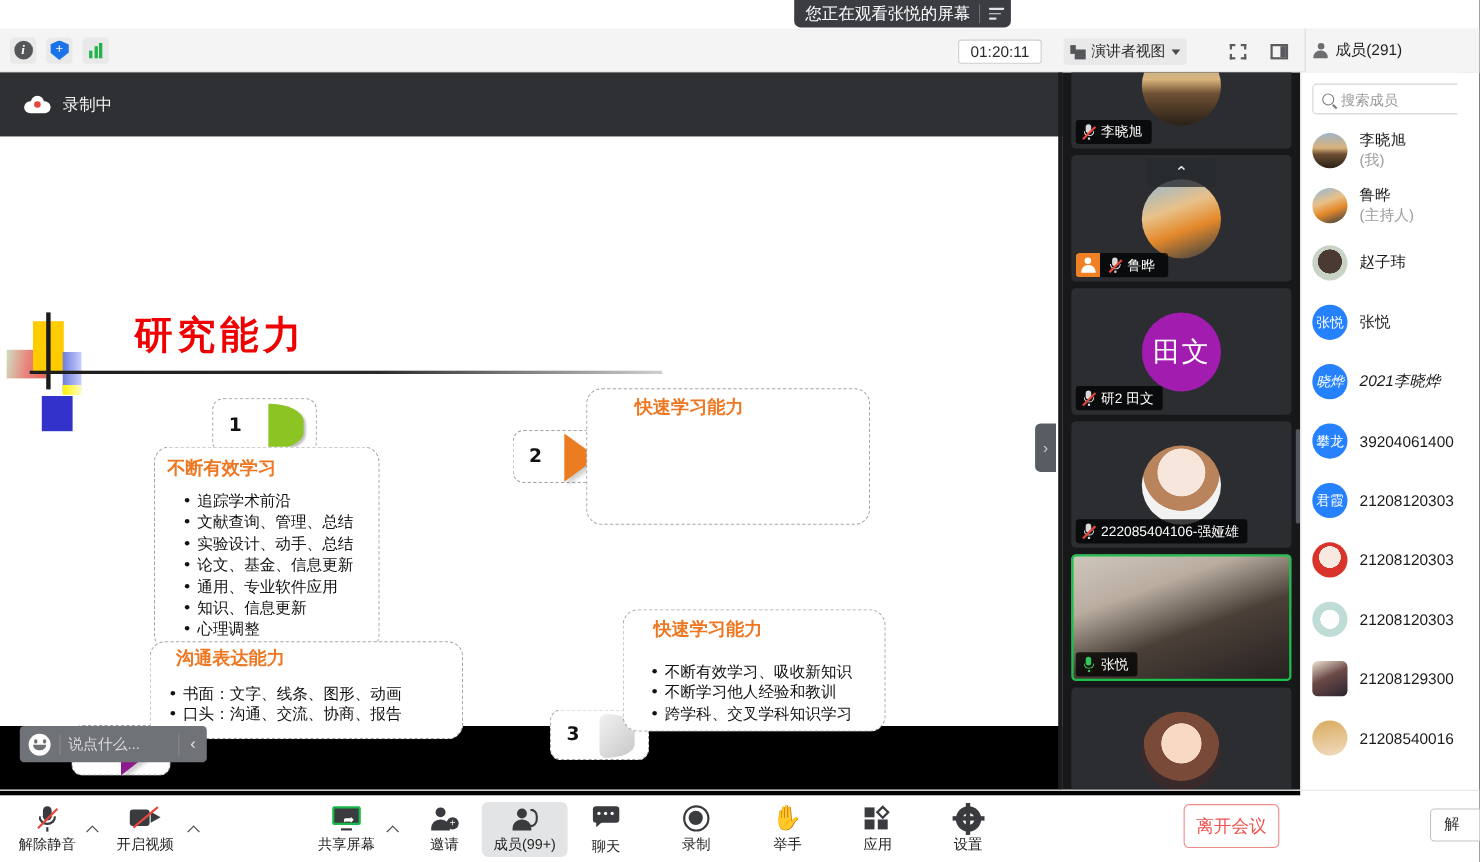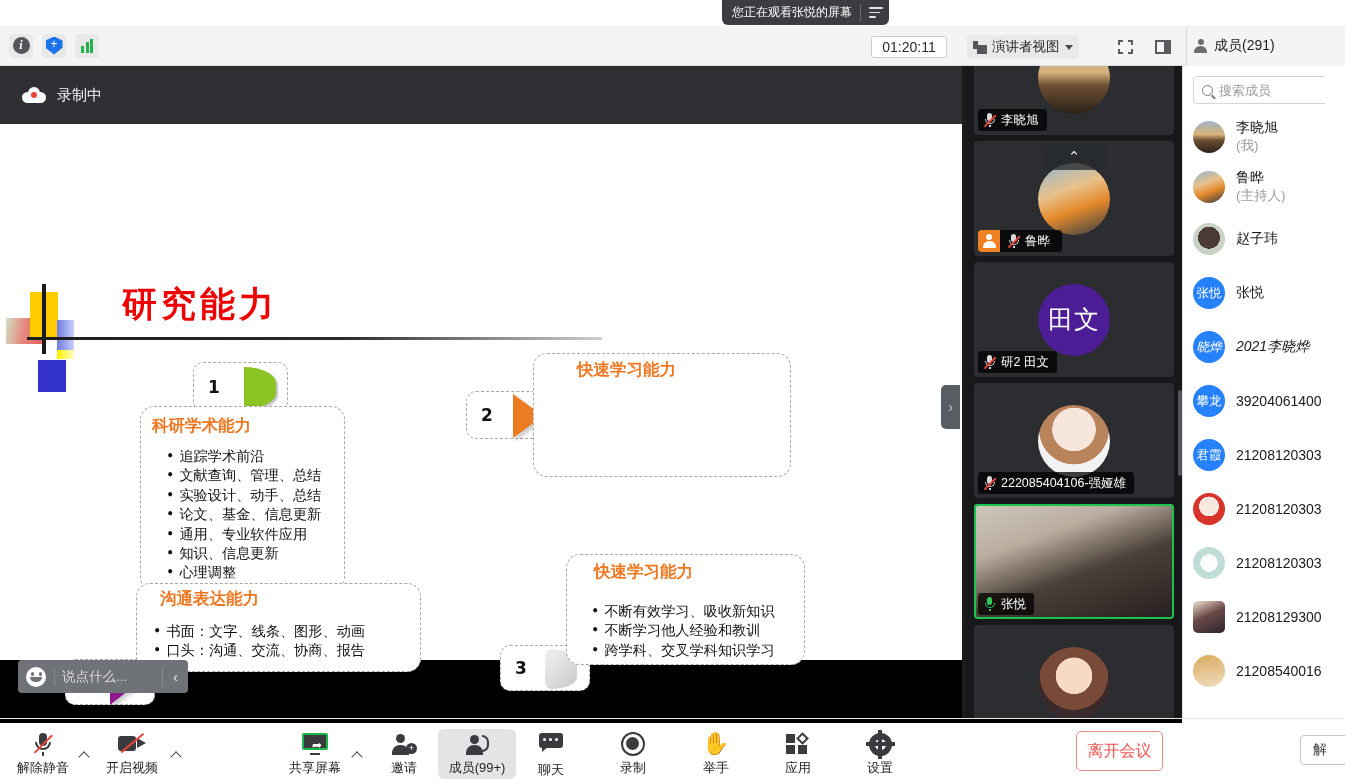--- a/index.html
+++ b/index.html
@@ -8,21 +8,21 @@
     font-family: "Liberation Sans", "DejaVu Sans", sans-serif;
     background:#fff; position:relative; color:#222;
   }
 
   
   #topbar { position:absolute; left:0; top:0; width:1345px; height:26px; background:#fff; }
   #watch-pill {
     position:absolute; left:722px; top:0px; height:25px;
     background:#3b3d42; color:#fff; border-radius:0 0 6px 6px;
     display:flex; align-items:center; padding:0 6px 0 10px; gap:8px;
-    font-size:12px; white-space:nowrap;
+    font-size:15px; white-space:nowrap;
   }
   #watch-pill .sep { width:1px; height:17px; background:#6a6c71; }
   .hamburger { display:flex; flex-direction:column; gap:2.5px; width:14px; padding:1px 0; }
   .hamburger i { display:block; height:1.7px; background:#e3e3e3; border-radius:1px; }
   .hamburger i:nth-child(1){ width:14px;} .hamburger i:nth-child(2){ width:11px;} .hamburger i:nth-child(3){ width:7px;}
 
   
   #ctrlbar {
     position:absolute; left:0; top:26px; width:1345px; height:40px;
     background:#f4f4f4; border-bottom:1px solid #dcdcdc;
@@ -145,21 +145,21 @@
   #stage-scroll { position:absolute; left:962px; top:66px; width:4px; height:652px; background:#1c1c1c;}
 
   
   #filmstrip { position:absolute; left:966px; top:66px; width:216px; height:652px;
                background:#17181a; overflow:hidden; }
   .tile { position:relative; margin:6px 8px; height:115px; border-radius:4px; background:#2b2d30; overflow:hidden; }
   .tile.active { outline:2px solid #19c34b; outline-offset:-2px; }
   .tile .avatar { position:absolute; left:50%; top:50%; transform:translate(-50%,-50%);
                   width:72px; height:72px; border-radius:50%; }
   .tile .initials { display:flex;align-items:center;justify-content:center;color:#fff;font-size:25px;
-                    background:#4c1d95; letter-spacing:1px;}
+                    background:#a21caf; letter-spacing:1px;}
   .namepill { position:absolute; left:4px; bottom:4px; height:22px; background:rgba(0,0,0,.75);
               border-radius:3px; display:flex; align-items:center; gap:5px; padding:0 8px 0 5px;
               color:#fff; font-size:12.5px; white-space:nowrap; max-width:200px; overflow:hidden;}
   .namepill.hosted { padding-left:0; }
   .hostchip { width:22px; height:22px; background:#ef8023; display:flex;align-items:center;justify-content:center;
               border-radius:3px 0 0 3px; margin-right:2px;}
   .hostchip .person-ico:before{background:#fff;} .hostchip .person-ico:after{background:#fff;}
   .mic { width:13px; height:14px; position:relative; flex:none;}
   .mic .body{position:absolute;left:4px;top:0;width:5px;height:8px;border-radius:3px;background:#d8d9db;}
   .mic .arc{position:absolute;left:1.5px;top:6px;width:10px;height:5px;border:1.5px solid #d8d9db;border-top:none;border-radius:0 0 6px 6px;}
@@ -330,21 +330,21 @@
     <div class="deco" id="d-vline"></div>
     <div class="deco" id="d-hline"></div>
     <div class="deco" id="d-bluebox"></div>
     <div id="slide-title">研究能力</div>
 
     <div class="numbox" style="left:193px; top:238px; width:95px; height:50px;">
       <span class="n">1</span>
       <span class="shape half-green" style="position:absolute;left:50px;top:4px;"></span>
     </div>
     <div class="dash-card" style="left:140px; top:282px; width:205px; height:185px;"></div>
-    <div class="card-title" style="left:152px; top:291px;">科研学术能力</div>
+    <div class="card-title" style="left:152px; top:291px;">不断有效学习</div>
     <ul class="bullets" style="left:166px; top:323px;">
       <li>追踪学术前沿</li>
       <li>文献查询、管理、总结</li>
       <li>实验设计、动手、总结</li>
       <li>论文、基金、信息更新</li>
       <li>通用、专业软件应用</li>
       <li>知识、信息更新</li>
       <li>心理调整</li>
     </ul>
 

